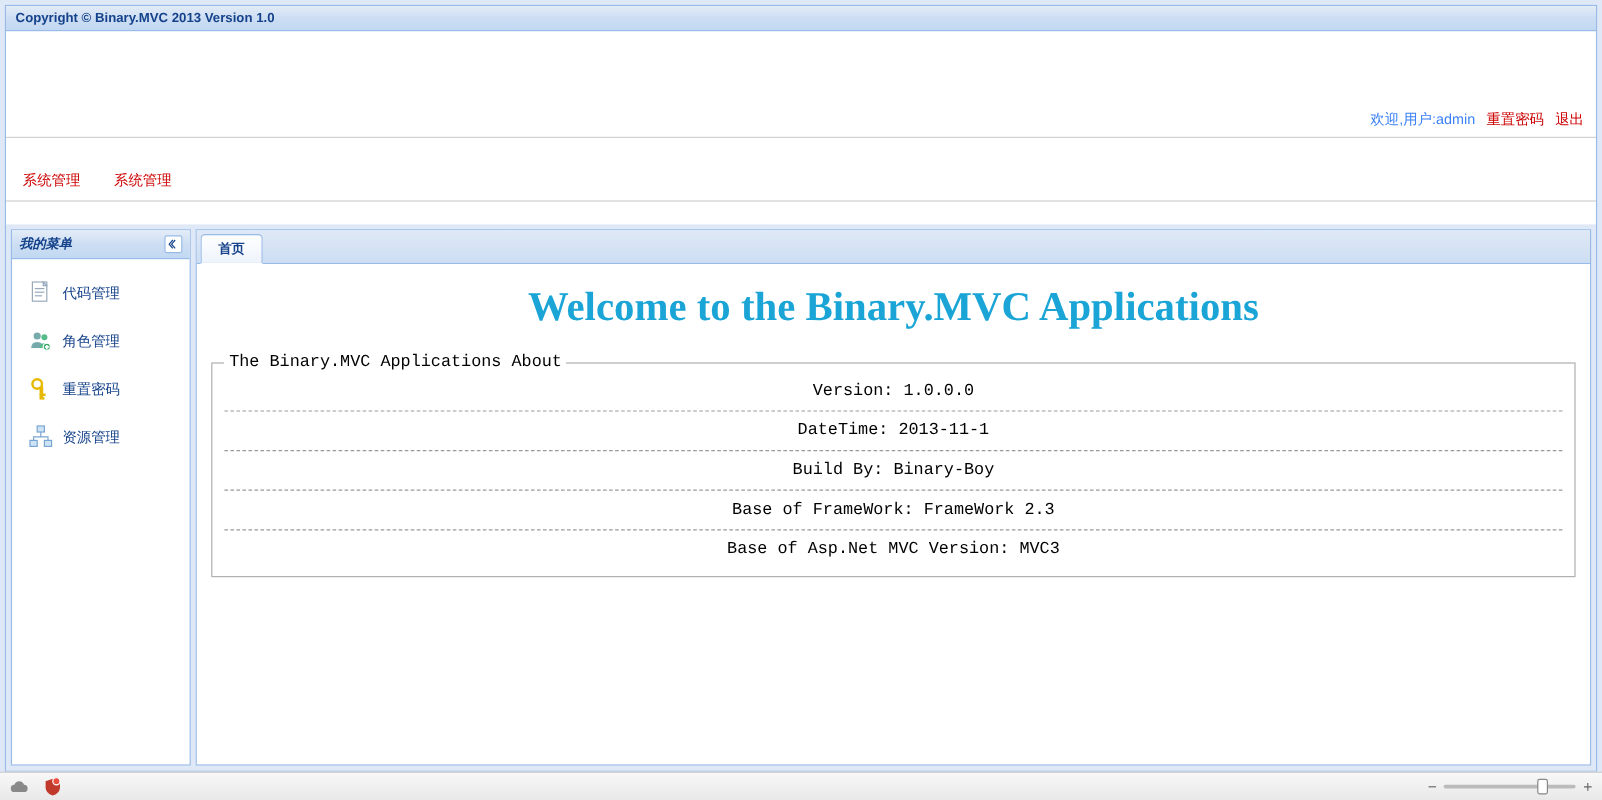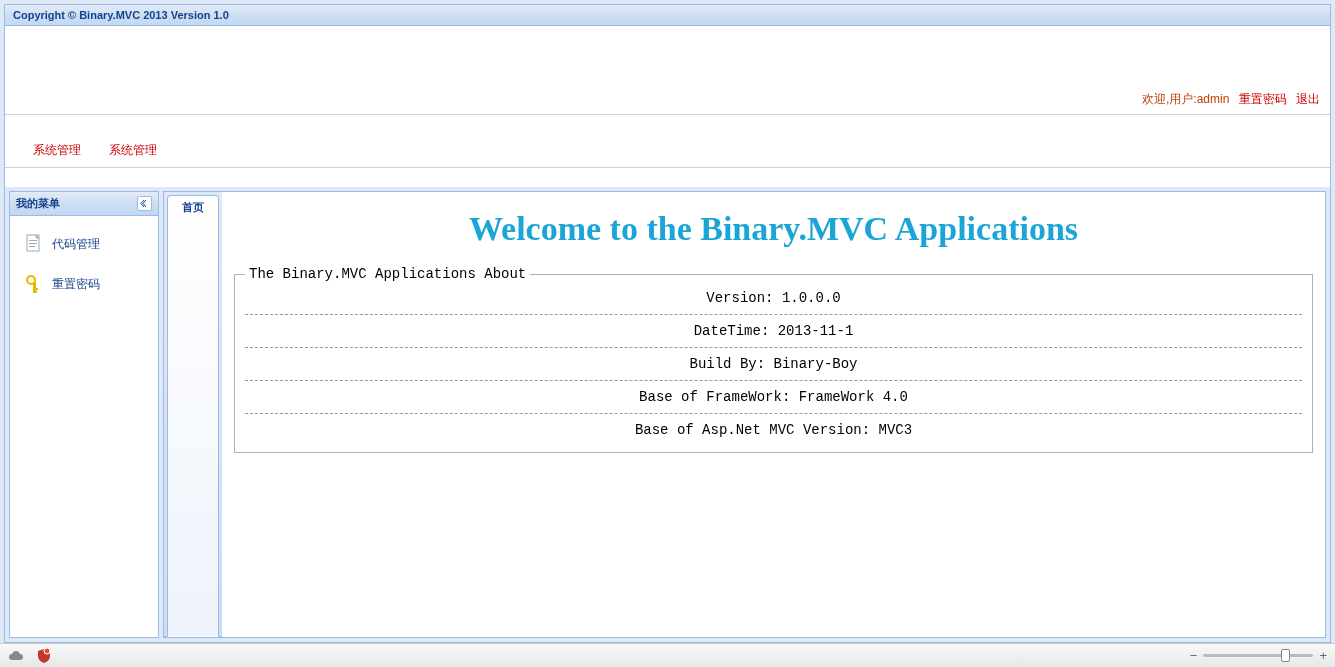--- a/index.html
+++ b/index.html
@@ -37,25 +37,25 @@
   position: relative;
 }
 .user-links {
   position: absolute;
   right: 10px;
   bottom: 6px;
   color: #c00;
   font-size: 12px;
 }
 .user-links a { color: #c00; text-decoration: none; margin-left: 6px; cursor: pointer; }
-.welcome-text { color: #c2410c; margin-left: 31px; }
+.welcome-text { color: #3b82f6; margin-left: 31px; }
 .menubar {
   background: #fff;
   border-bottom: 1px solid #d0d0d0;
-  padding: 8px 28px;
+  padding: 8px 14px;
   display: flex;
   gap: 28px;
 }
 .menubar a { color: #c00; text-decoration: none; cursor: pointer; }
 .body-region {
   flex: 1;
   display: flex;
   background: #dfe8f6;
   padding: 4px;
   gap: 4px;
@@ -71,20 +71,21 @@
 .sidebar-header {
   background: linear-gradient(to bottom, #e4ecf7 0%, #cddef3 50%, #c2d8f2 100%);
   border-bottom: 1px solid #99bbe8;
   color: #15428b;
   font-weight: bold;
   font-size: 11px;
   padding: 4px 6px;
   display: flex;
   justify-content: space-between;
   align-items: flex-end;
+  font-style: italic;
 }
 .collapse-btn {
   width: 15px; height: 15px;
   border: 1px solid #99bbe8;
   background: #fff;
   border-radius: 2px;
   display: flex; align-items: center; justify-content: center;
   color: #15428b;
   font-size: 9px;
   cursor: pointer;
@@ -100,21 +101,21 @@
 }
 .menu-item .mi-icon {
   width: 20px; height: 20px;
   display: flex; align-items: center; justify-content: center;
 }
 .main {
   flex: 1;
   background: #fff;
   border: 1px solid #99bbe8;
   display: flex;
-  flex-direction: row;
+  flex-direction: column;
   min-width: 0;
 }
 .tab-strip {
   background: linear-gradient(to bottom, #dfe8f6 0%, #cddef3 100%);
   border-bottom: 1px solid #99bbe8;
   padding: 3px 3px 0 3px;
   display: flex;
 }
 .tab {
   background: linear-gradient(to bottom, #fff 0%, #eef3fb 100%);
@@ -219,44 +220,68 @@
                 <path d="M11 1 L14 4 L11 4 Z" fill="#cde" stroke="#9ab"></path>
                 <rect x="4" y="6" width="8" height="1" fill="#9ab"></rect>
                 <rect x="4" y="9" width="8" height="1" fill="#9ab"></rect>
                 <rect x="4" y="12" width="6" height="1" fill="#9ab"></rect>
               </svg>
           </span>
           <span>代码管理</span>
         </div>
         <div class="menu-item">
           <span class="mi-icon">
+            <svg width="20" height="20" viewBox="0 0 20 20">
+                <circle cx="7" cy="6" r="3" fill="#7aa"></circle>
+                <path d="M2 16 Q2 11 7 11 Q12 11 12 16 Z" fill="#7aa"></path>
+                <circle cx="13" cy="7" r="2.5" fill="#5b8"></circle>
+                <path d="M9 16 Q9 12 13 12 Q17 12 17 16 Z" fill="#5b8"></path>
+                <circle cx="15" cy="15" r="3" fill="#3a6" stroke="#fff"></circle>
+                <path d="M13.5 15 L17 15 M15 13.5 L15 17" stroke="#fff" stroke-width="1.5"></path>
+              </svg>
+          </span>
+          <span>角色管理</span>
+        </div>
+        <div class="menu-item">
+          <span class="mi-icon">
             <svg width="18" height="20" viewBox="0 0 18 20">
                 <circle cx="6" cy="6" r="4" fill="none" stroke="#e6b800" stroke-width="2"></circle>
                 <rect x="8" y="8" width="3" height="10" fill="#e6b800"></rect>
                 <rect x="8" y="14" width="5" height="2" fill="#e6b800"></rect>
                 <rect x="8" y="17" width="4" height="2" fill="#e6b800"></rect>
               </svg>
           </span>
           <span>重置密码</span>
+        </div>
+        <div class="menu-item">
+          <span class="mi-icon">
+            <svg width="20" height="20" viewBox="0 0 20 20">
+                <rect x="7" y="1" width="6" height="5" fill="#cde4f7" stroke="#7aa5d2"></rect>
+                <rect x="1" y="13" width="6" height="5" fill="#cde4f7" stroke="#7aa5d2"></rect>
+                <rect x="13" y="13" width="6" height="5" fill="#cde4f7" stroke="#7aa5d2"></rect>
+                <path d="M10 6 L10 10 M4 13 L4 10 L16 10 L16 13" stroke="#7aa5d2" fill="none"></path>
+              </svg>
+          </span>
+          <span>资源管理</span>
         </div>
       </div>
     </div>
 
     <div class="main">
       <div class="tab-strip">
         <div class="tab">首页</div>
       </div>
       <div class="main-content">
         <h1 class="welcome-heading">Welcome to the Binary.MVC Applications</h1>
         <fieldset>
           <legend>The Binary.MVC Applications About</legend>
           <div class="info-row">Version: 1.0.0.0</div>
           <div class="info-row">DateTime: 2013-11-1</div>
           <div class="info-row">Build By: Binary-Boy</div>
-          <div class="info-row">Base of FrameWork: FrameWork 4.0</div>
+          <div class="info-row">Base of FrameWork: FrameWork 2.3</div>
           <div class="info-row">Base of Asp.Net MVC Version: MVC3</div>
         </fieldset>
       </div>
     </div>
   </div>
 </div>
 
 <div class="statusbar">
   <span class="status-icon">
     <svg width="16" height="12" viewBox="0 0 16 12">

